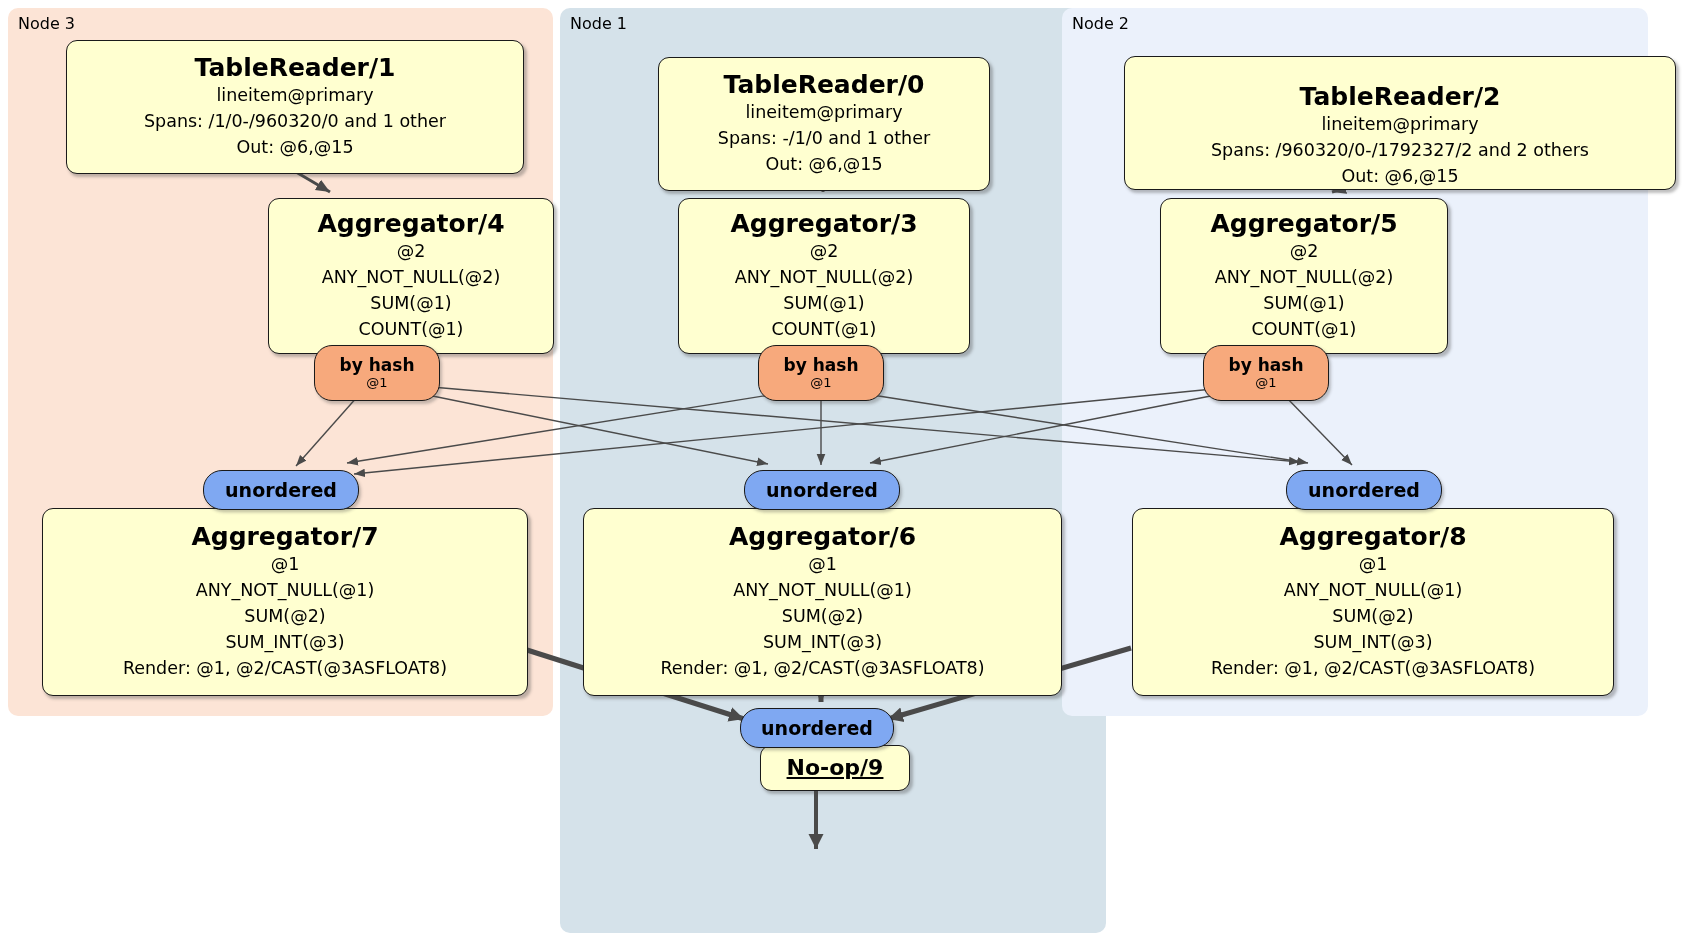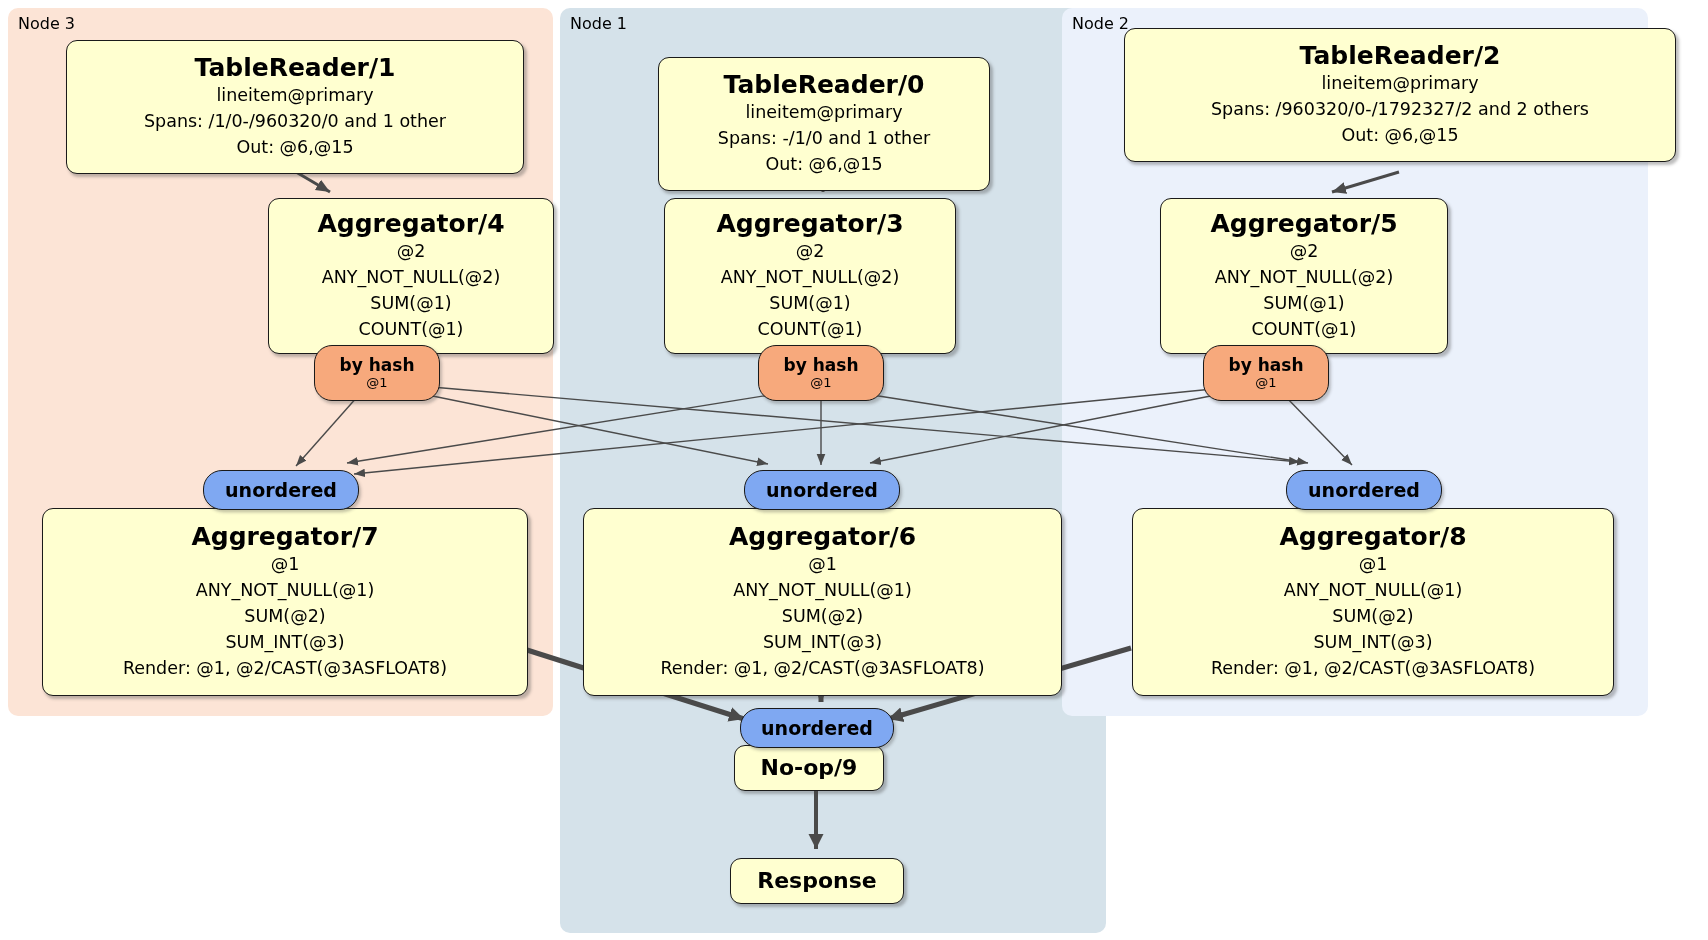--- a/index.html
+++ b/index.html
@@ -107,21 +107,21 @@
     <div>SUM_INT(@3)</div>
     <div>Render: @1, @2/CAST(@3ASFLOAT8)</div>
   </div>
 
   <div class="box" style="left:658px;top:40px;width:330px;height:132px;margin-top:17px;">
     <div class="title">TableReader/0</div>
     <div>lineitem@primary</div>
     <div>Spans: -/1/0 and 1 other</div>
     <div>Out: @6,@15</div>
   </div>
-  <div class="box" style="left:664px;top:198px;width:290px;height:154px;">
+  <div class="box" style="left:678px;top:198px;width:290px;height:154px;">
     <div class="title">Aggregator/3</div>
     <div>@2</div>
     <div>ANY_NOT_NULL(@2)</div>
     <div>SUM(@1)</div>
     <div>COUNT(@1)</div>
   </div>
   <div class="oval router" style="left:758px;top:345px;width:124px;height:54px;">
     <div class="rlabel">by hash</div>
     <div class="rkey">@1</div>
   </div>
@@ -130,21 +130,21 @@
   </div>
   <div class="box" style="left:583px;top:508px;width:477px;height:186px;">
     <div class="title">Aggregator/6</div>
     <div>@1</div>
     <div>ANY_NOT_NULL(@1)</div>
     <div>SUM(@2)</div>
     <div>SUM_INT(@3)</div>
     <div>Render: @1, @2/CAST(@3ASFLOAT8)</div>
   </div>
 
-  <div class="box" style="left:1124px;top:28px;width:550px;height:132px;">
+  <div class="box" style="left:1124px;top:56px;width:550px;height:132px;justify-content:flex-end;">
     <div class="title">TableReader/2</div>
     <div>lineitem@primary</div>
     <div>Spans: /960320/0-/1792327/2 and 2 others</div>
     <div>Out: @6,@15</div>
   </div>
   <div class="box" style="left:1160px;top:198px;width:286px;height:154px;">
     <div class="title">Aggregator/5</div>
     <div>@2</div>
     <div>ANY_NOT_NULL(@2)</div>
     <div>SUM(@1)</div>
@@ -162,20 +162,17 @@
     <div>@1</div>
     <div>ANY_NOT_NULL(@1)</div>
     <div>SUM(@2)</div>
     <div>SUM_INT(@3)</div>
     <div>Render: @1, @2/CAST(@3ASFLOAT8)</div>
   </div>
 
   <div class="oval sync" style="left:740px;top:708px;width:152px;height:38px;">
     <div class="slabel">unordered</div>
   </div>
-  <div class="box small" style="left:734px;top:745px;width:148px;height:44px;">
+  <div class="box small" style="left:760px;top:745px;width:148px;height:44px;text-decoration:underline;">
     <div>No-op/9</div>
-  </div>
-  <div class="box small" style="left:730px;top:858px;width:172px;height:44px;">
-    <div>Response</div>
   </div>
 
 </div>
 
 </body></html>

